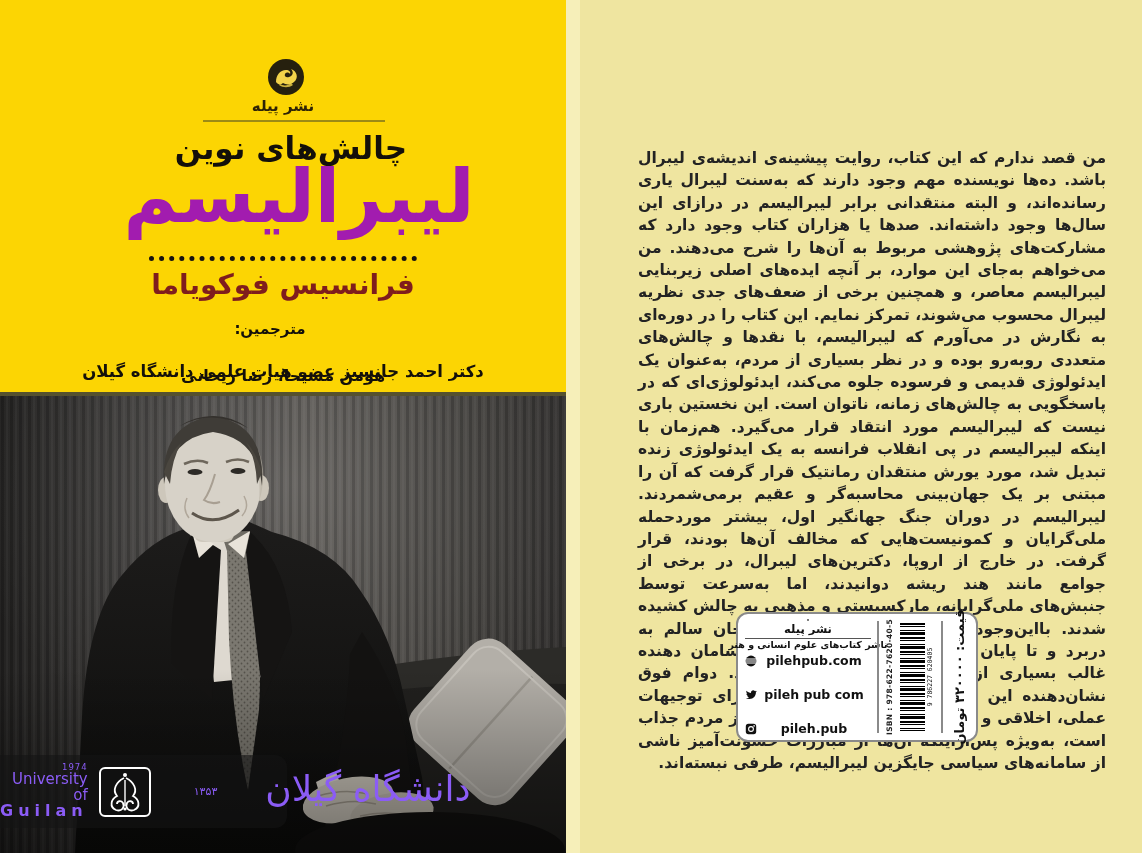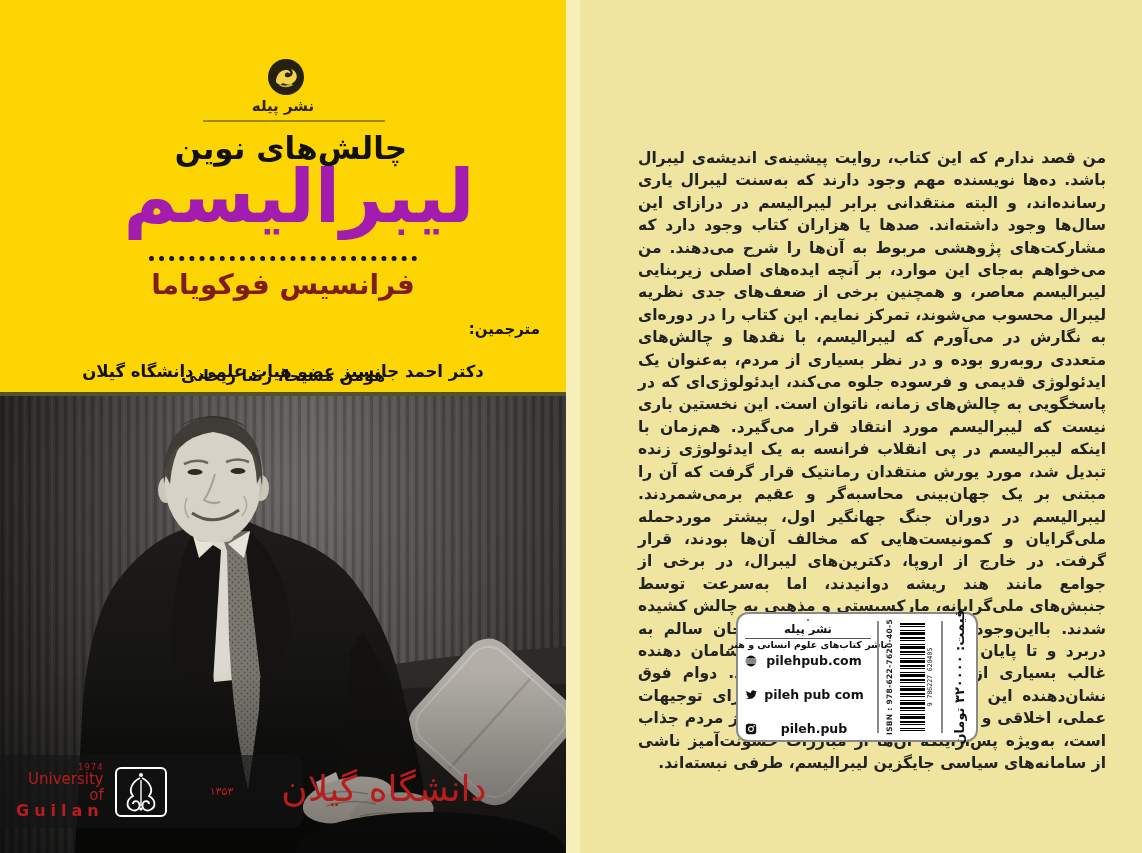--- a/index.html
+++ b/index.html
@@ -14,21 +14,21 @@
             font-size:15px;font-weight:bold;color:#2e2406;}
   .pub-rule{position:absolute;left:203px;top:120px;width:182px;height:2px;background:#9c8a15;}
   .series{position:absolute;left:0;top:122px;width:566px;margin:8px;text-align:center;
           font-size:31px;font-weight:800;color:#14100a;}
   .title{position:absolute;left:0;top:148px;width:594px;margin:2px;text-align:center;
          font-size:74px;line-height:1.25;font-weight:900;color:#a21caf;}
   .dots{position:absolute;left:149px;top:256px;width:268px;height:0;
         border-top:5px dotted #171310;}
   .author{position:absolute;left:0;top:268px;width:566px;margin:0;text-align:center;
           font-size:28px;font-weight:800;color:#7f1d1d;}
-  .tlabel{position:absolute;left:0;top:320px;width:540px;text-align:right;
+  .tlabel{position:absolute;left:0;top:320px;width:540px;text-align:center;
           font-size:15px;font-weight:bold;color:#14100a;}
   .t1{position:absolute;left:0;top:362px;width:566px;text-align:center;
       font-size:16.5px;font-weight:bold;color:#14100a;}
   .t2{position:absolute;left:0;top:366px;width:566px;text-align:center;
       font-size:16px;font-weight:bold;color:#14100a;}
   .photo{position:absolute;left:0;top:392px;width:566px;height:461px;}
 
   
   .back{position:absolute;left:566px;top:0;width:576px;height:853px;background:#efe5a0;}
   .seam{position:absolute;left:0;top:0;width:14px;height:853px;background:#f6efb9;}
@@ -61,22 +61,22 @@
           #000 0px,#000 2px,#fff 2px,#fff 3px,
           #000 3px,#000 4px,#fff 4px,#fff 7px,
           #000 7px,#000 8px,#fff 8px,#fff 9.5px,
           #000 9.5px,#000 12.5px,#fff 12.5px,#fff 14px);}
   .digits{left:32px;font-family:"DejaVu Sans Mono",monospace;font-size:6.5px;color:#111;}
   .price-text{font-size:13px;font-weight:bold;color:#111;}
 
   
   .watermark{position:absolute;left:0;top:755px;width:287px;height:73px;
              background:rgba(20,20,20,.60);border-radius:0 12px 12px 0;
-             display:flex;align-items:center;padding-left:16px;gap:10px;
-             direction:ltr;color:#b91c1c;}
+             display:flex;align-items:center;gap:10px;
+             direction:ltr;color:#8b5cf6;}
   .wm-en{text-align:right;line-height:1.05;}
   .wm-year{font-size:8.5px;letter-spacing:1px;}
   .wm-l1{font-size:15px;}
   .wm-l2{font-size:16px;font-weight:bold;letter-spacing:5px;}
   .wm-emblem{width:54px;height:52px;flex:0 0 54px;}
   .wm-fa-year{font-size:11px;margin-left:32px;}
   .wm-fa-name{font-size:36px;font-weight:normal;white-space:nowrap;
               transform:translateY(-3px);margin-left:38px;}
 </style>
 </head>

